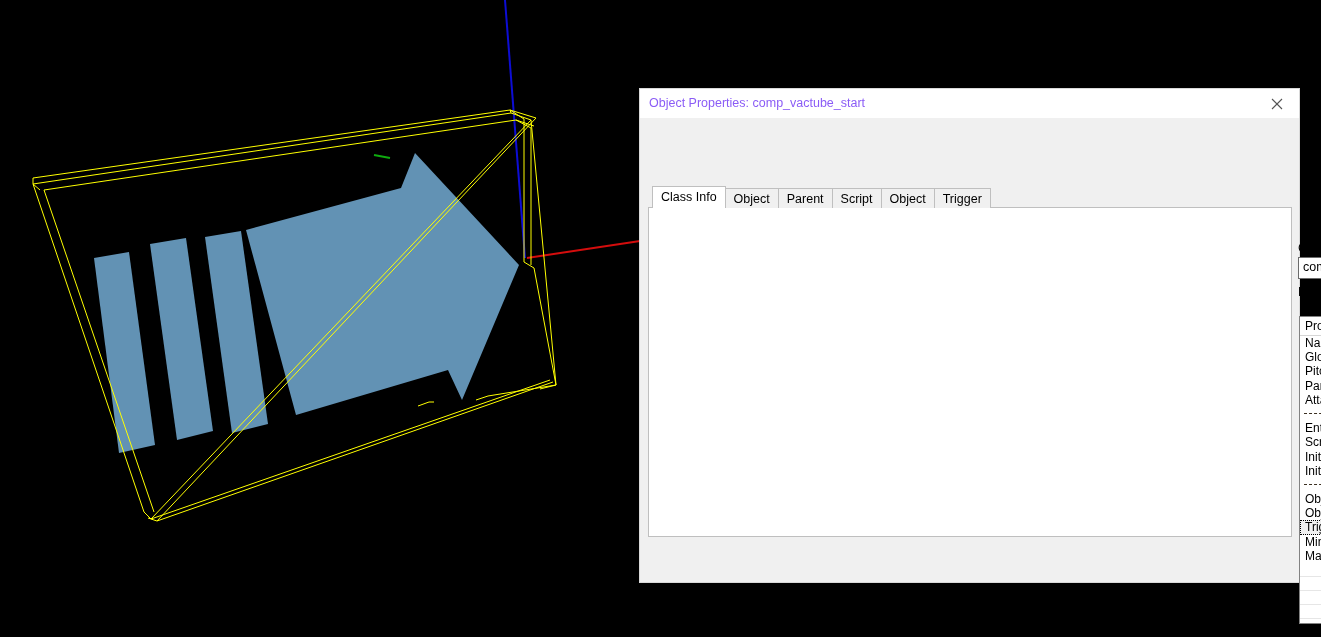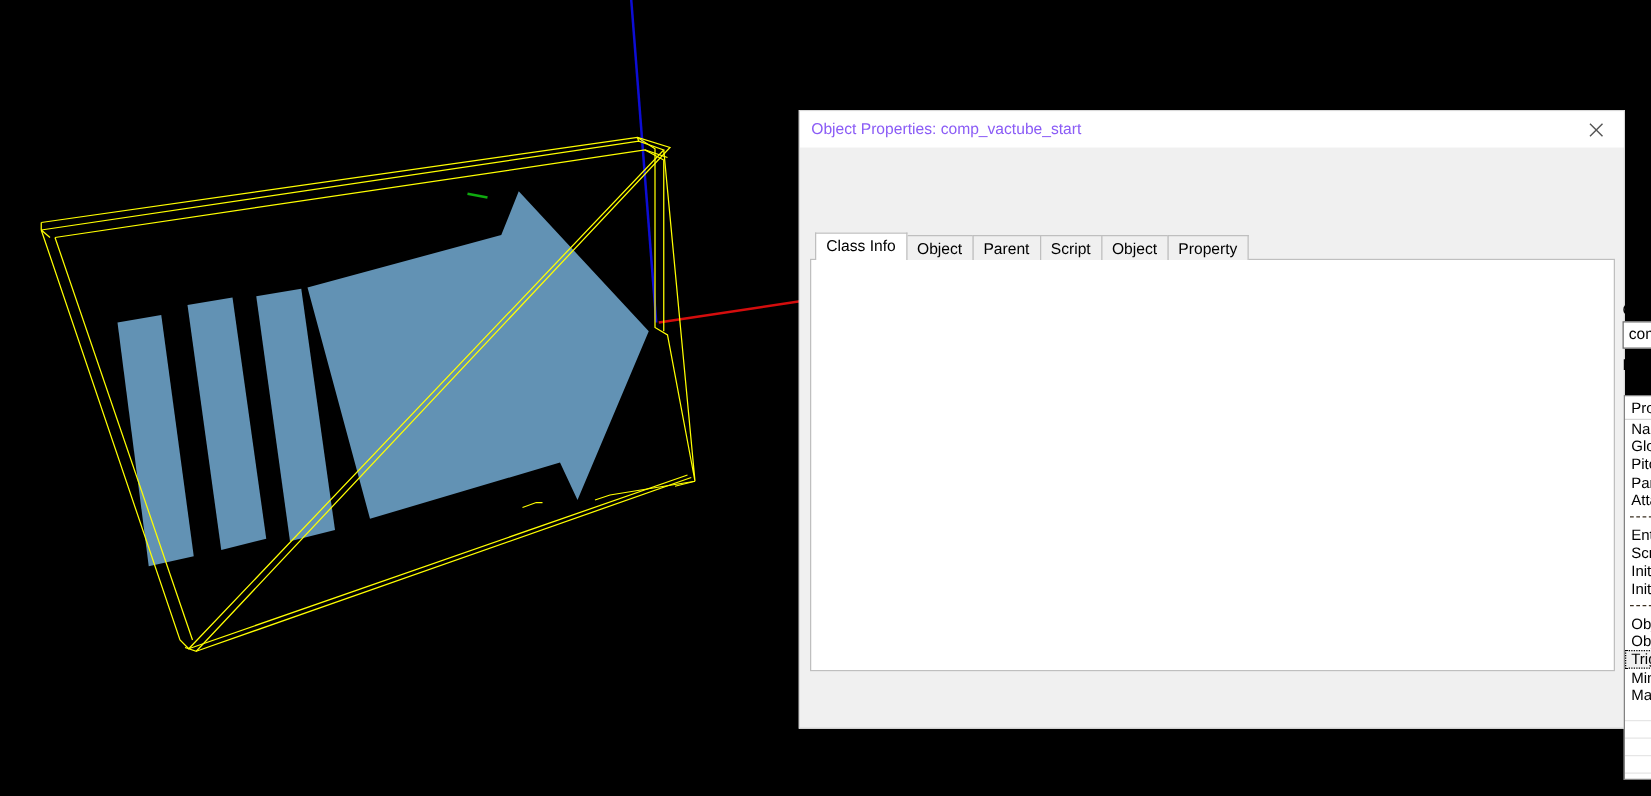--- a/index.html
+++ b/index.html
@@ -271,21 +271,21 @@
 
     <div class="tabpage"></div>
 
     <div class="tabstrip">
       <div class="tab-row">
         <div class="tab active">Class Info</div>
         <div class="tab">Object</div>
         <div class="tab">Parent</div>
         <div class="tab">Script</div>
         <div class="tab">Object</div>
-        <div class="tab">Property</div>
+        <div class="tab">Trigger</div>
       </div>
     </div>
 
     <div class="lbl class-label">Class:</div>
 
     <div class="combo" id="class-combo">
       <span class="val">comp_vactube_start</span>
 
     </div>
 

